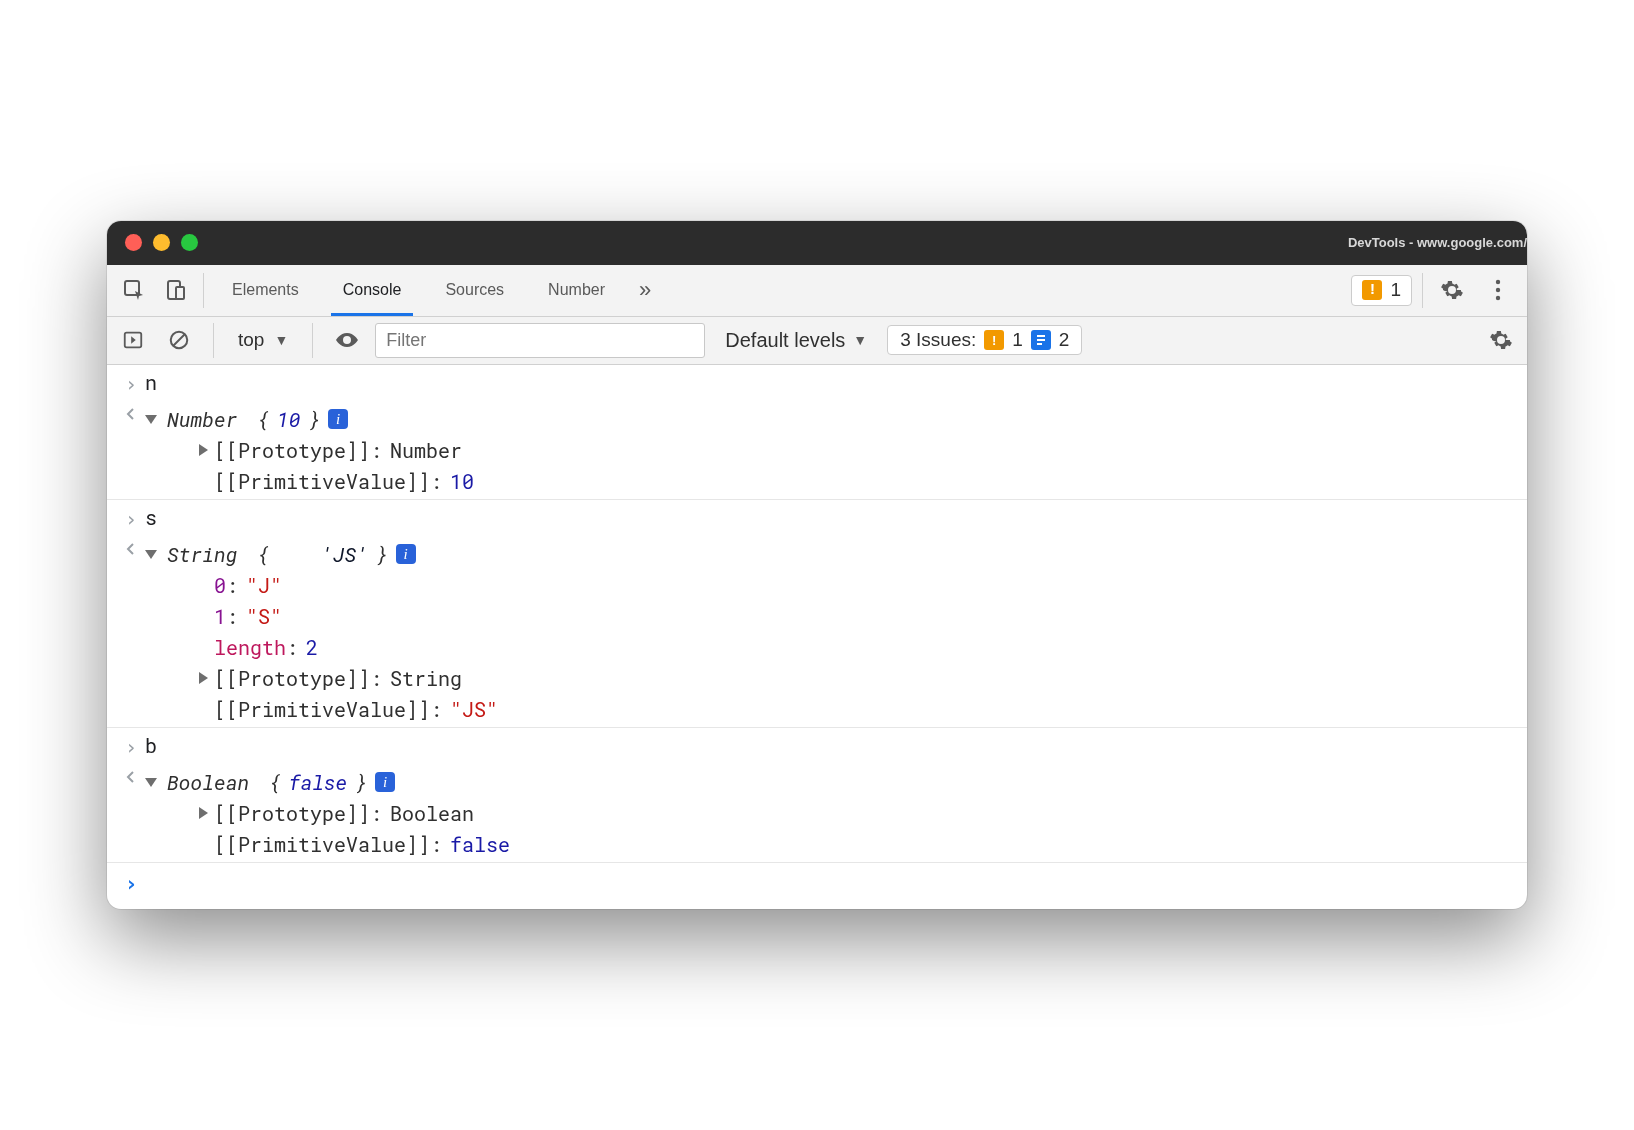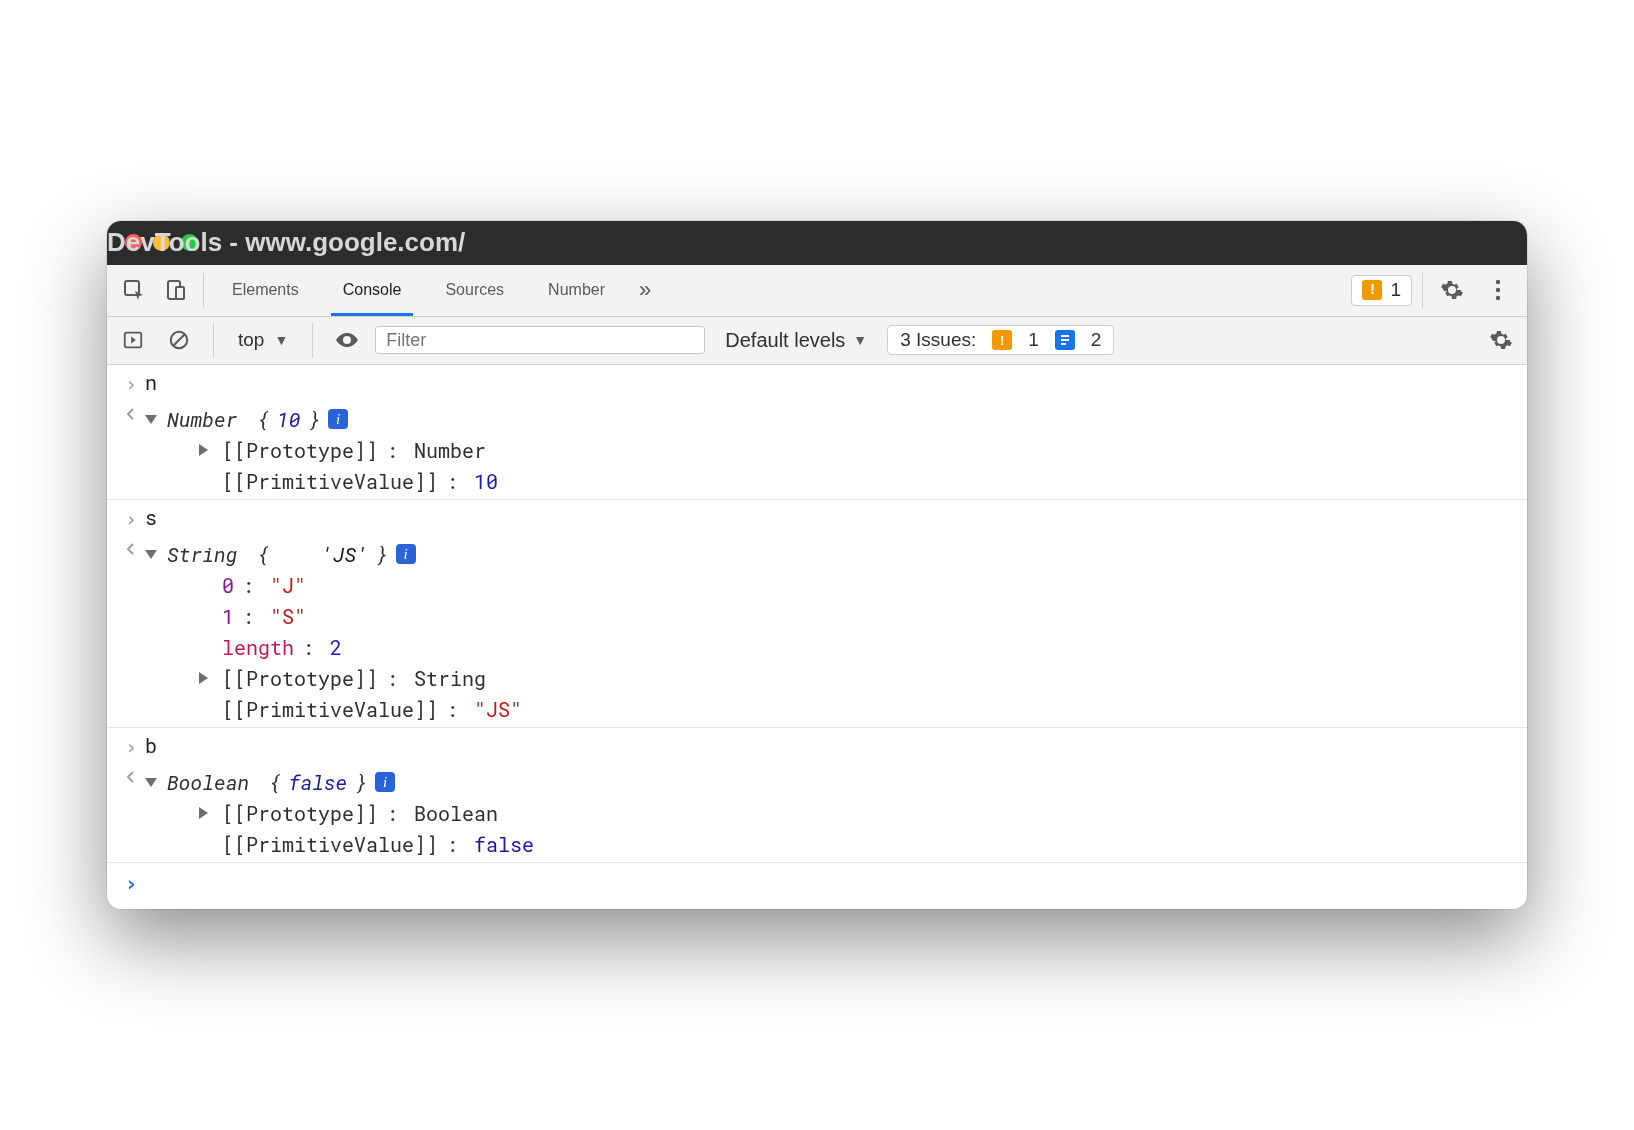--- a/index.html
+++ b/index.html
@@ -31,23 +31,23 @@
     gap: 11px;
     padding-left: 18px;
   }
   .dot { width: 17px; height: 17px; border-radius: 50%; }
   .dot.red { background: #ff5f57; }
   .dot.yellow { background: #febc2e; }
   .dot.green { background: #28c840; }
   .titlebar-title {
     position: absolute;
     left: 0; right: 0;
-    text-align: left;
+    text-align: right;
     color: #d8d8d8;
-    font-size: 26px;
+    font-size: 13px;
     font-weight: 600;
     pointer-events: none;
   }
   
   .tabbar {
     height: 52px;
     border-bottom: 1px solid #d0d0d0;
     display: flex;
     align-items: stretch;
     background: #f3f3f3;
@@ -129,40 +129,40 @@
     display: flex; align-items: center; justify-content: center;
     color: #5a5a5a;
   }
   .context-select {
     display: flex; align-items: center; gap: 10px;
     font-size: 19px; color: #303030;
     padding: 0 8px;
   }
   .eye-btn { width: 36px; display:flex; align-items:center; justify-content:center; color:#5a5a5a;}
   .filter-input {
-    height: 28px;
+    height: 35px;
     width: 330px;
     background: #fff;
     border: 1px solid #c8c8c8;
     border-radius: 3px;
     padding: 0 10px;
     font-size: 18px;
     color: #333;
   }
   .levels-select {
     display: flex; align-items: center; gap: 8px;
     font-size: 20px; color: #303030;
     padding: 0 10px;
   }
   .issues-pill {
     background: #fff;
     border: 1px solid #ccc;
     border-radius: 4px;
     padding: 3px 12px;
-    display: flex; align-items: center; gap: 16px;
+    display: flex; align-items: center; gap: 8px;
     font-size: 19px; color: #303030;
   }
   .sq-icon {
     width: 20px; height: 20px; border-radius: 3px; display:flex; align-items:center; justify-content:center;
     color:#fff; font-weight:600; font-size: 13px;
   }
   .sq-orange { background:#f29900;}
   .sq-blue { background:#1a73e8;}
   .console-toolbar .spacer { flex: 1; }
   
@@ -216,21 +216,21 @@
   .brace { color:#303030; font-style: italic;}
   .val-num { color:#1a1aa6; font-style: italic; }
   .val-str { color:#0f172a; font-style: italic; margin-left: 44px;}
   .val-bool { color:#1a1aa6; font-style: italic;}
   .info-badge {
     width: 20px; height: 20px; background:#2962d9; border-radius:4px;
     color:#fff; font-style: italic; font-family: Georgia, serif; font-size: 15px;
     display:flex; align-items:center; justify-content:center;
   }
   .props { padding-left: 52px; }
-  .prop-row { display:flex; align-items:center; gap:8px; }
+  .prop-row { display:flex; align-items:center; gap:0; }
   .prop-row .disclosure.closed { margin-right:6px;}
   .prop-name { color:#303030;}
   .prop-name.internal { color:#303030;}
   .prop-name.index { color:#881391;}
   .prop-name.length { color:#be185d;}
   .colon { color:#303030; margin-right: 8px;}
   .pv-num { color:#1a1aa6;}
   .pv-str { color:#c41a16;}
   .pv-bool { color:#1a1aa6;}
   .pv-obj { color:#303030;}

